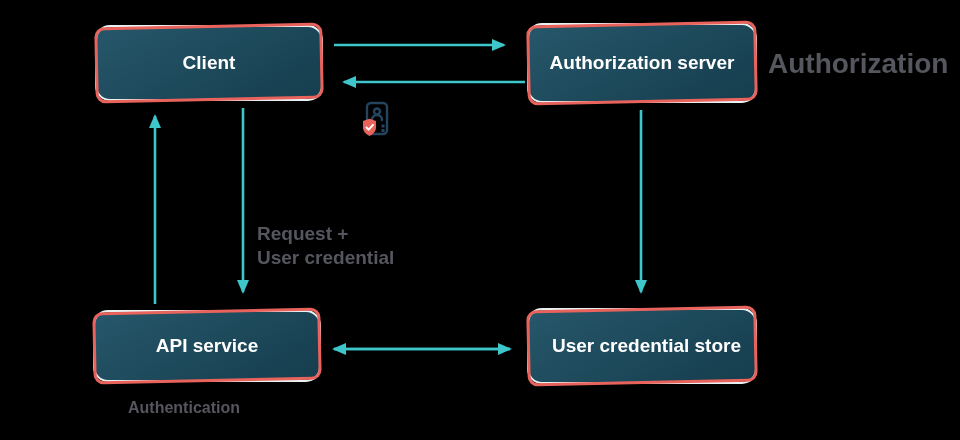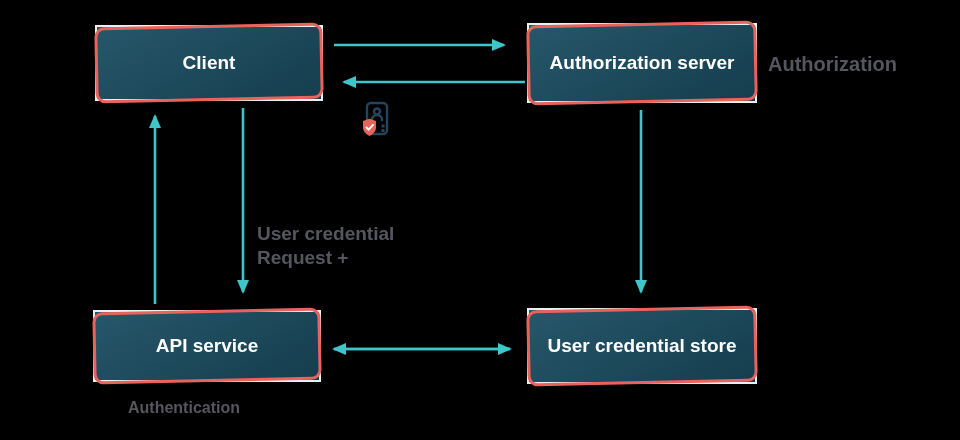--- a/index.html
+++ b/index.html
@@ -29,21 +29,21 @@
     fill: var(--arrow, #3fc6cb);
   }
   .node {
     position: absolute;
     z-index: 1;
     display: flex;
     align-items: center;
     justify-content: center;
     background: linear-gradient(150deg, var(--box_fill_top, #26576a) 0%, var(--box_fill_bottom, #153d4d) 100%);
     border: 2px solid var(--box_border, #e9f0f2);
-    border-radius: 0;
+    border-radius: 15px;
     color: var(--node_text, #ffffff);
     font-size: 19px;
     font-weight: bold;
     text-align: center;
     line-height: 1.25;
     box-sizing: border-box;
     padding: 4px 14px;
   }
   .node::before {
     content: "";
@@ -119,37 +119,37 @@
   </div>
 
   <div class="node" style="left:93px; top:310px; width:228px; height:72px;">
     <span>API service</span>
   </div>
 
   <div class="node" style="left:527px; top:23px; width:230px; height:80px;">
     <span>Authorization server</span>
   </div>
 
-  <div class="node" style="left:527px; top:308px; width:230px; height:76px;">
+  <div class="node" style="left:527px; top:308px; width:230px; height:76px;justify-content:flex-end;">
     <span>User credential store</span>
   </div>
 
   <svg class="credential-icon" style="left:356px; top:100px;" width="40" height="44" viewBox="0 0 40 44">
     <rect class="icon-stroke" x="11" y="3" width="20" height="31" rx="4"></rect>
     <circle class="icon-stroke" cx="21" cy="11.5" r="3"></circle>
     <path class="icon-stroke" d="M16 20 a5 5 0 0 1 10 0"></path>
     <rect class="icon-fill" x="25.5" y="24.5" width="3" height="3"></rect>
     <rect class="icon-fill" x="25.5" y="29" width="3" height="3"></rect>
     <path class="shield-fill" d="M7 21 l6.5 -2.2 6.5 2.2 v6.2 c0 4.4 -3.2 7 -6.5 8.8 c-3.3 -1.8 -6.5 -4.4 -6.5 -8.8 z"></path>
     <path class="shield-check" d="M10.5 27.5 l2.2 2.2 l4.3 -4.8"></path>
   </svg>
 
 
   <div class="flow-label" style="left:257px; top:222px;">
+    <div>Request +</div>
     <div>User credential</div>
-    <div>Request +</div>
   </div>
 
-  <div class="annotation" style="left:768px; top:52px; font-size:20px;">Authorization</div>
+  <div class="annotation" style="left:768px; top:52px; font-size:28px;">Authorization</div>
 
   <div class="annotation" style="left:128px; top:396px; font-size:16px;">Authentication</div>
 
 </div>
 
 </body></html>

